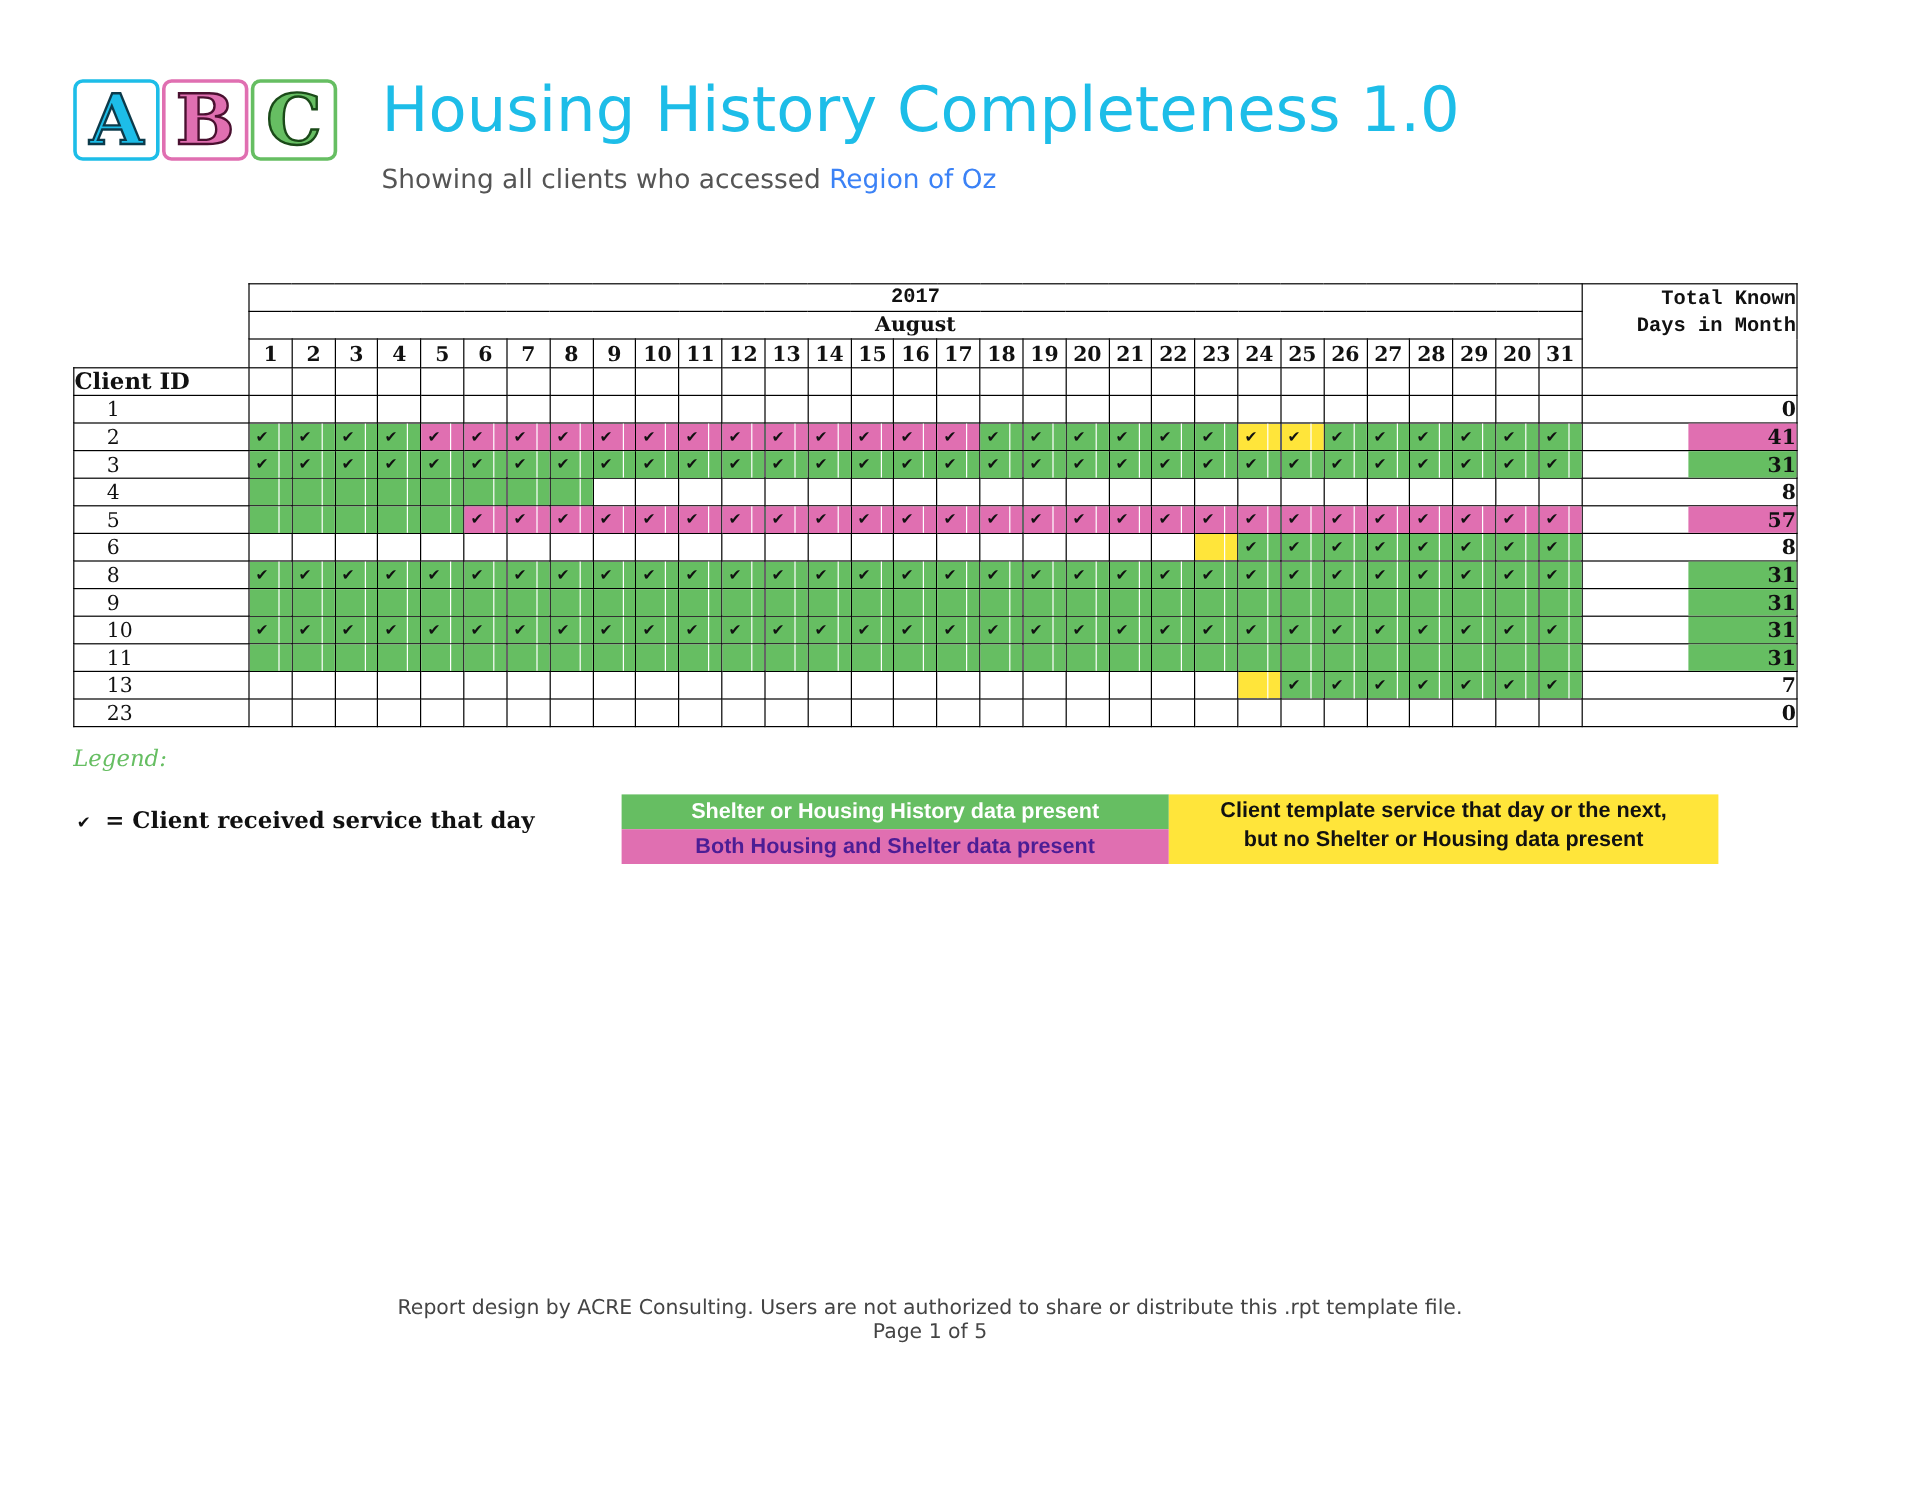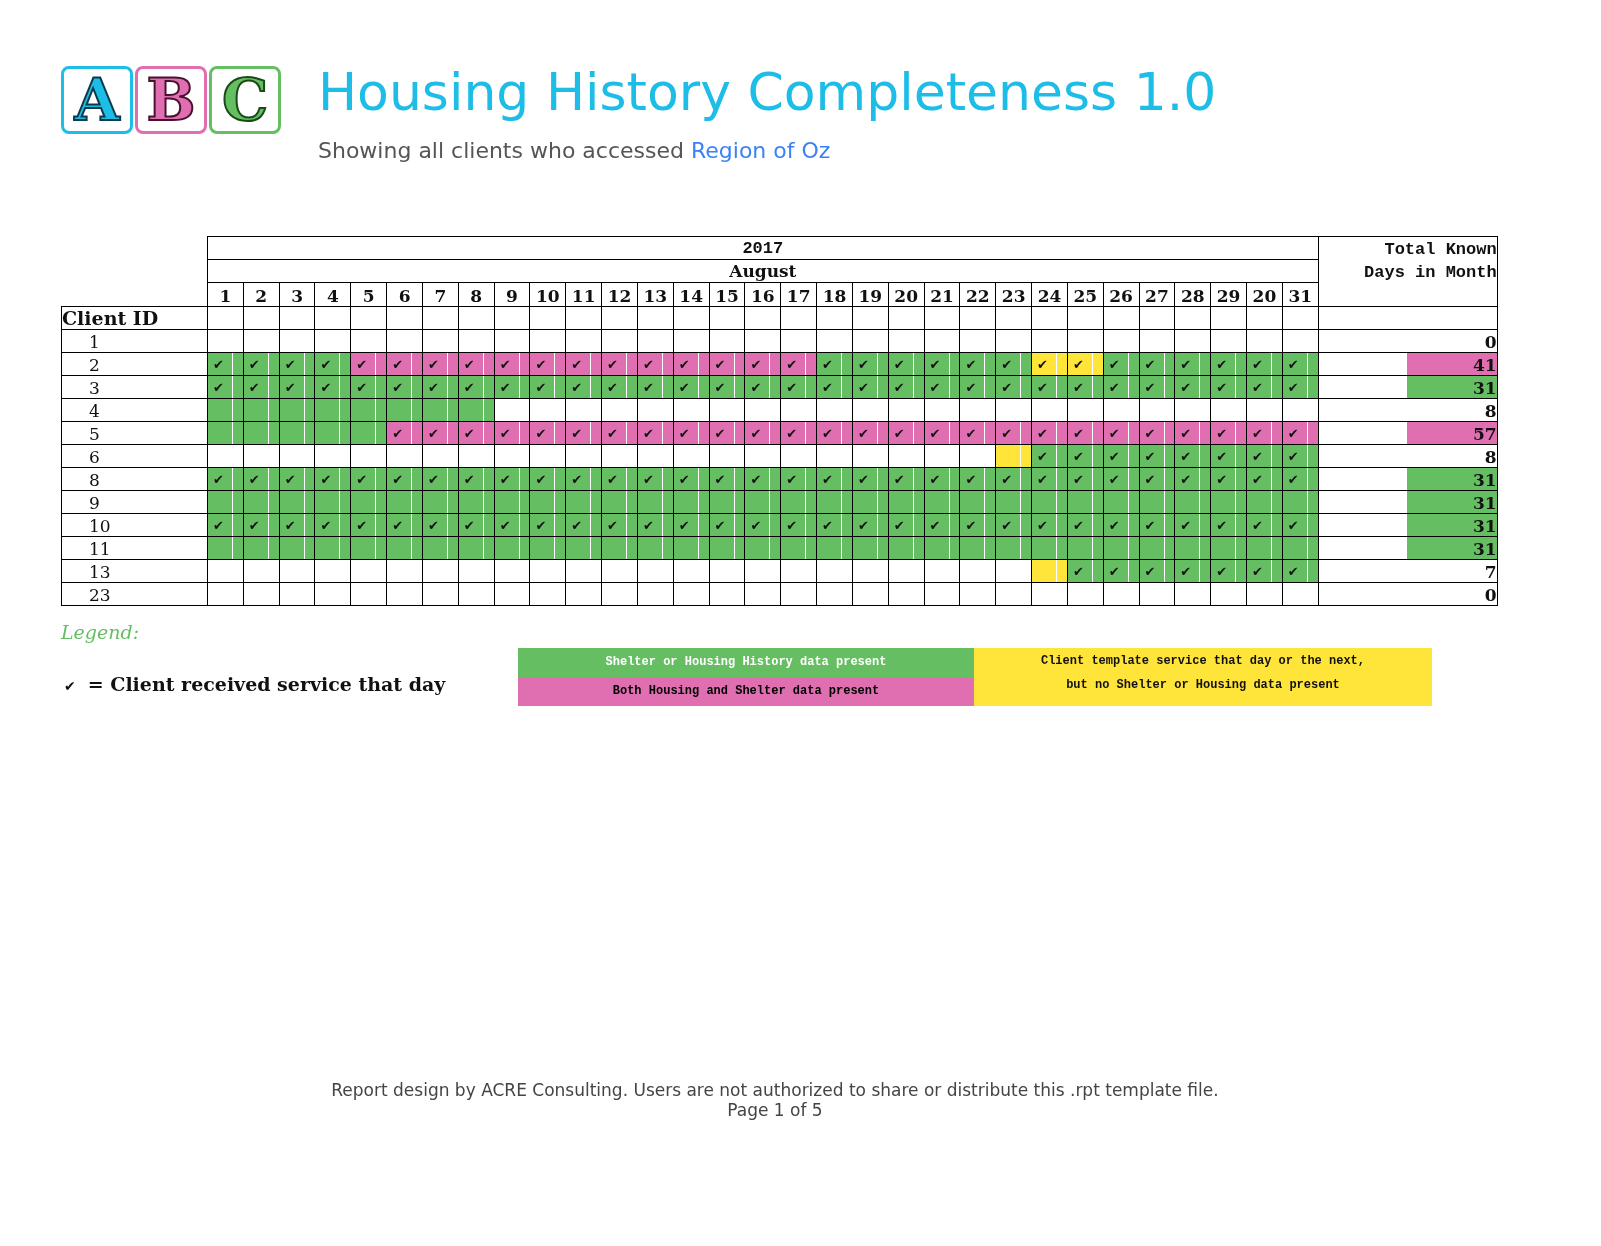--- a/index.html
+++ b/index.html
@@ -36,23 +36,23 @@
   td.day-cell { text-align: left; }
   td.g { background: #66BE62; }
   td.p { background: #E06FB1; }
   td.y { background: #FFE53A; }
   td.g::after, td.p::after, td.y::after { content: ""; position: absolute; left: 24px; top: 0; bottom: 0; width: 1px; background: #ffffff; }
   .chk { position: absolute; left: 5px; top: 4px; font-size: 13px; color: #111; font-family: "DejaVu Sans", sans-serif; font-weight: bold; }
 
   .legend-label { position: absolute; left: 61px; top: 621px; font-family: "DejaVu Serif", serif; font-style: italic; font-size: 19px; color: #66BE62; }
   .legend-check { position: absolute; left: 64px; top: 649px; font-family: "DejaVu Serif", serif; font-weight: bold; font-size: 19px; color: #111; white-space: nowrap; margin-top: 24px; }
   .legend-check .ck { font-family: "DejaVu Sans", sans-serif; font-size: 14px; margin-right: 12px; }
-  .legend-box { position: absolute; font-family: Liberation Mono, monospace; font-weight: bold; font-size: 12px; text-align: center; box-sizing: border-box; }
+  .legend-box { position: absolute; font-family: Liberation Sans, sans-serif; font-weight: bold; font-size: 18px; text-align: center; box-sizing: border-box; margin-top: 14px; }
   .lg-green { left: 518px; top: 648px; width: 456px; height: 29px; background: #66BE62; color: #ffffff; line-height: 29px; }
-  .lg-pink { left: 518px; top: 677px; width: 456px; height: 29px; background: #E06FB1; color: #000000; line-height: 29px; }
+  .lg-pink { left: 518px; top: 677px; width: 456px; height: 29px; background: #E06FB1; color: #4c1d95; line-height: 29px; }
   .lg-yellow { left: 974px; top: 648px; width: 458px; height: 58px; background: #FFE53A; color: #111; line-height: 24px; padding-top: 1px; }
 
   .footer { position: absolute; left: 0; width: 1550px; top: 1080px; text-align: center; font-family: "DejaVu Sans", sans-serif; font-size: 17px; color: #444444; line-height: 20px; }
 </style>
 </head>
 <body>
 
 <div class="logo">
   <div class="logo-block logo-a">A</div>
   <div class="logo-block logo-b">B</div>

